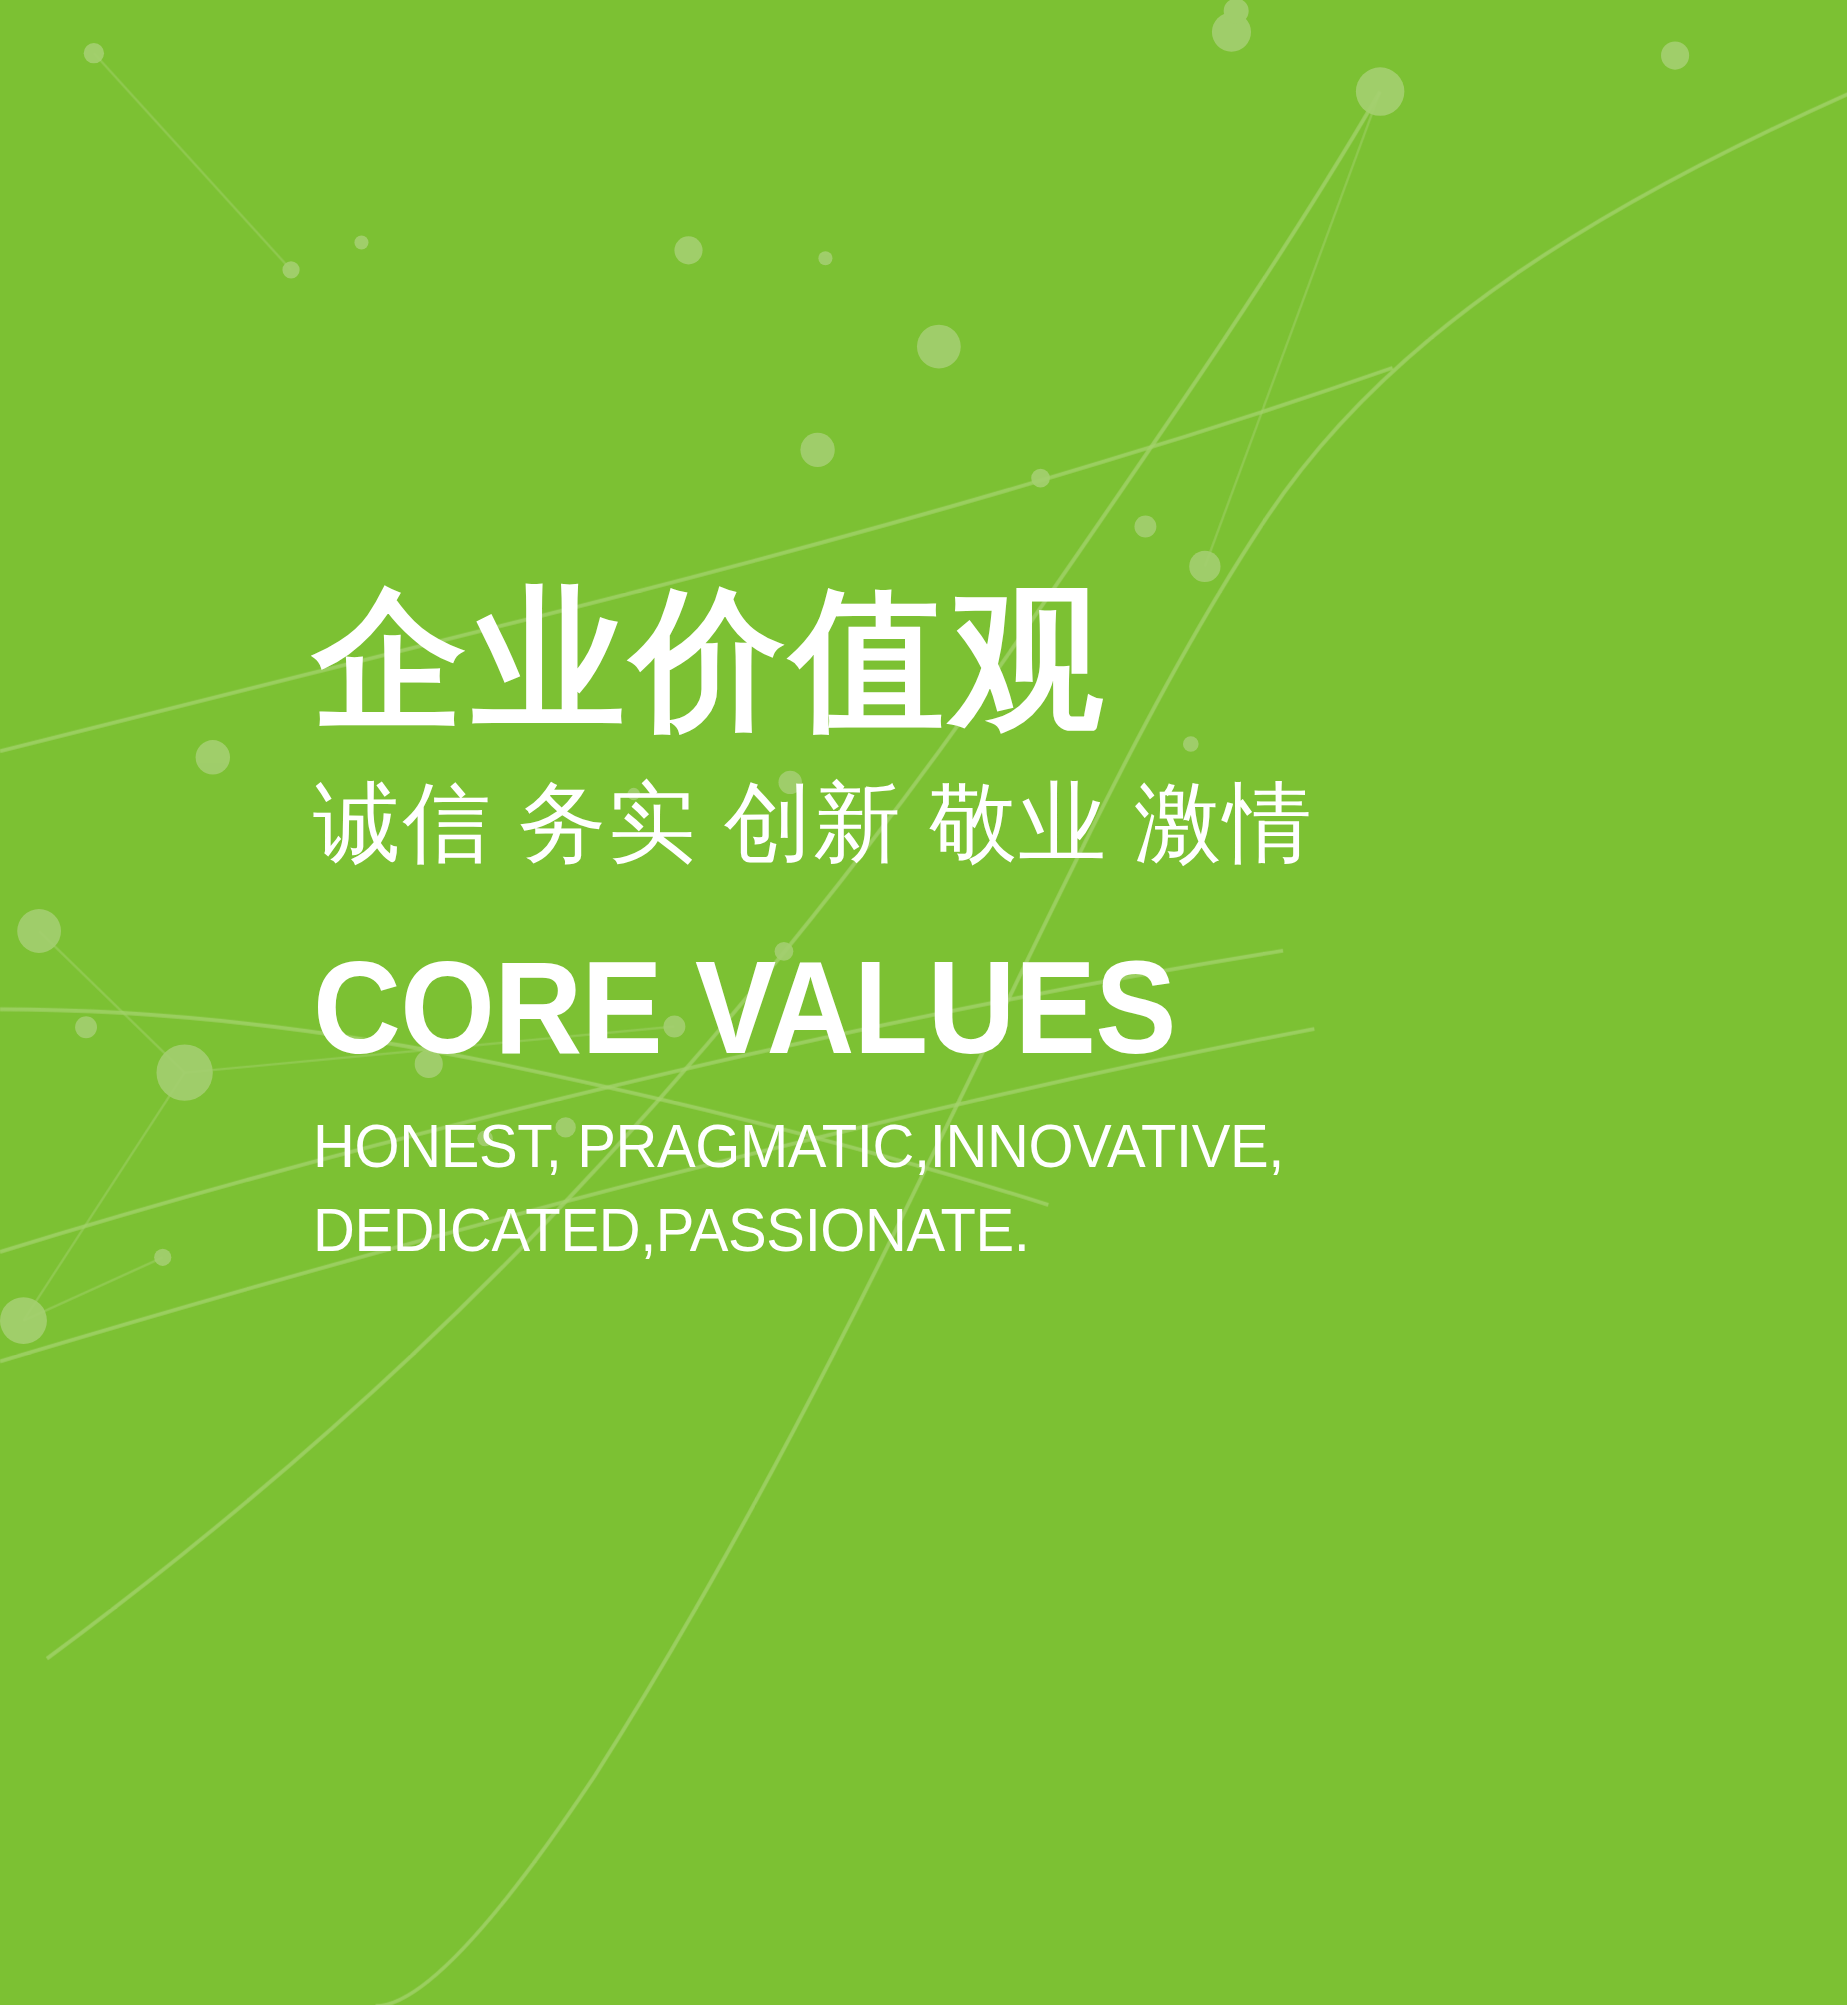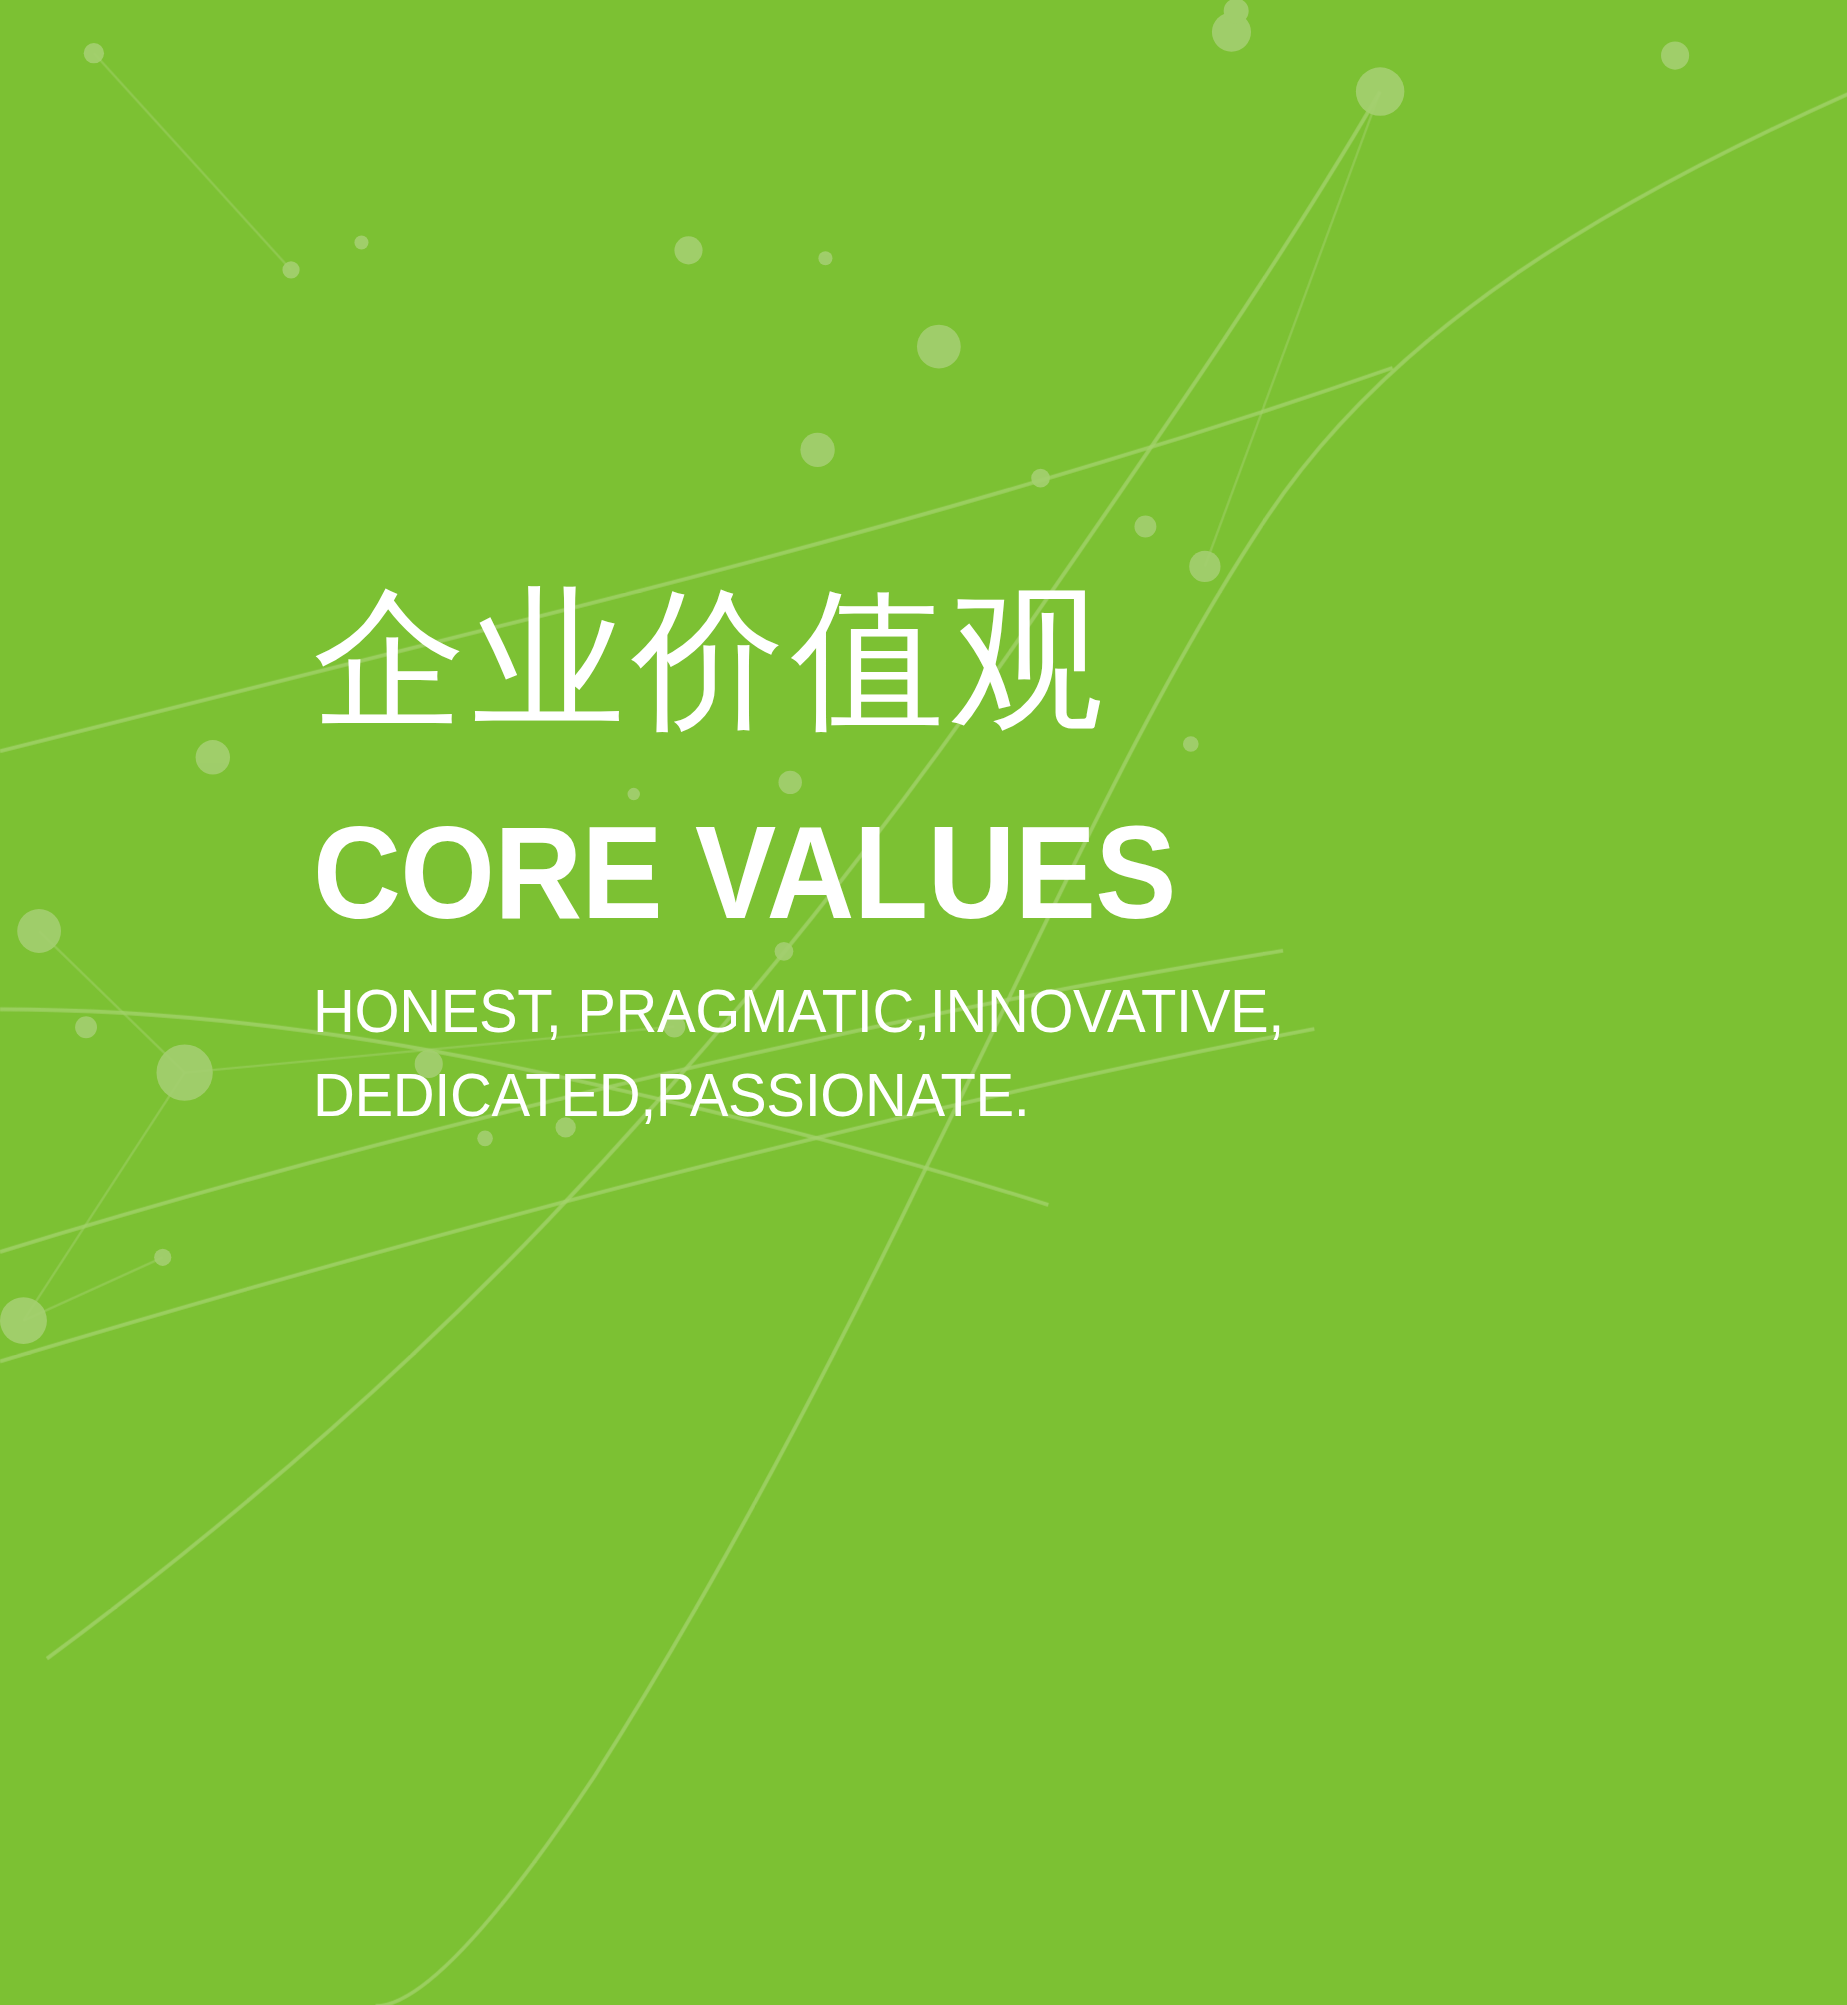--- a/index.html
+++ b/index.html
@@ -24,21 +24,21 @@
   }
   #content {
     position: absolute;
     left: 313px;
     top: 579px;
     width: 1408px;
   }
   .cn-title {
     color: #ffffff;
     font-size: 153px;
-    font-weight: 400;
+    font-weight: 700;
     line-height: 1.05;
     letter-spacing: 6.3px;
     white-space: nowrap;
     margin: 0;
   }
   .cn-sub {
     color: #ffffff;
     font-size: 88px;
     font-weight: 400;
     line-height: 1.2;
@@ -121,20 +121,21 @@
         <circle cx="620" cy="1455" r="10"></circle>
         <circle cx="1002" cy="1216" r="12"></circle>
         <circle cx="110" cy="1313" r="14"></circle>
       </g>
   </svg>
 
   <div id="content">
 
     <h1 class="cn-title">企业价值观</h1>
 
+    <h2 class="cn-sub">诚信 务实 创新 敬业 激情</h2>
 
     <h3 class="en-title">CORE VALUES</h3>
 
     <p class="en-body">
       <span class="line">HONEST, PRAGMATIC,INNOVATIVE,</span>
       <span class="line">DEDICATED,PASSIONATE.</span>
     </p>
 
   </div>
 </div>

